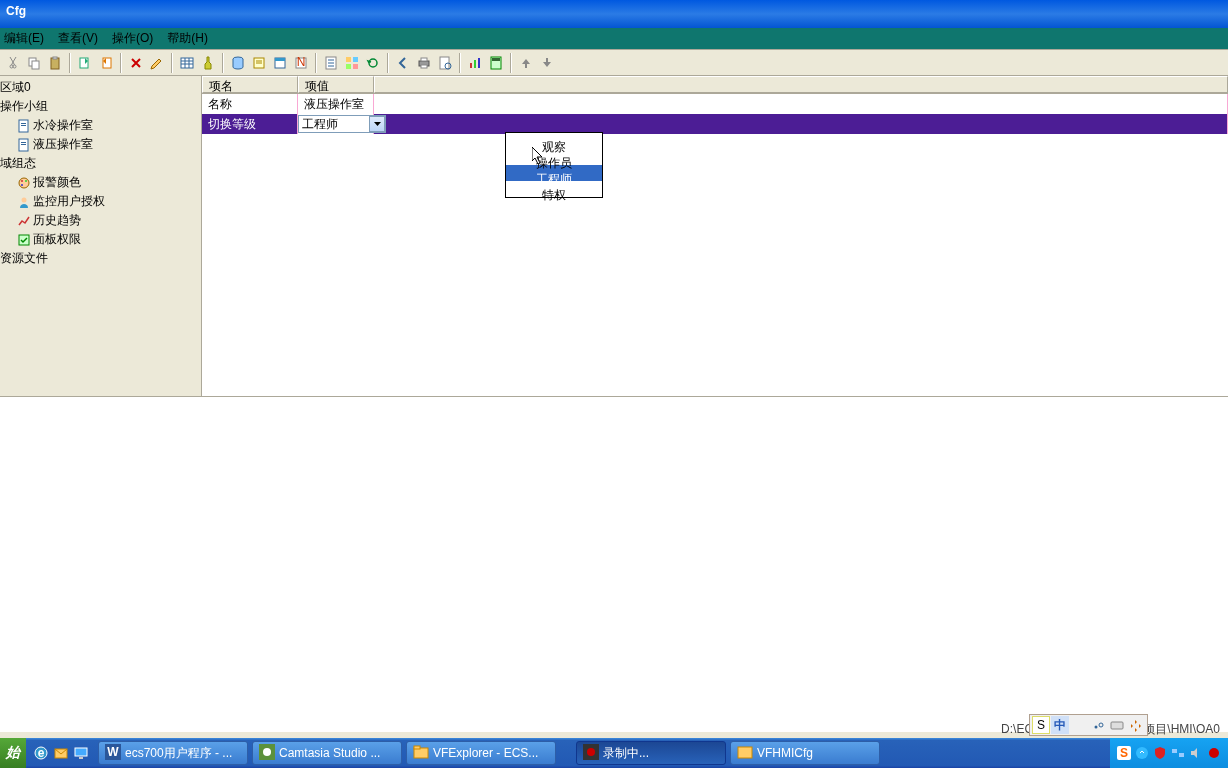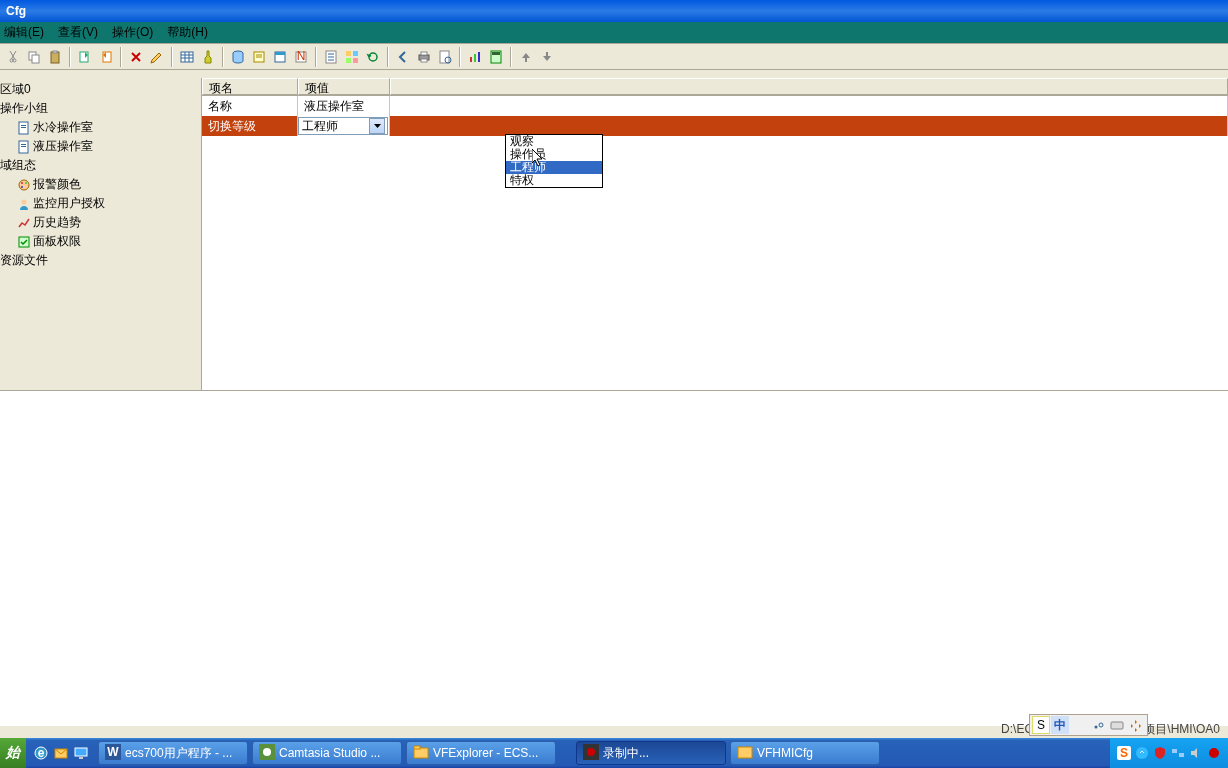--- a/index.html
+++ b/index.html
@@ -1,50 +1,50 @@
 <!DOCTYPE html>
 <html><head>
 <meta charset="utf-8">
 <style>
 * { margin: 0; padding: 0; box-sizing: border-box; font-family: "SimSun", "Microsoft YaHei", sans-serif; font-size: 12px; }
 body { width: 1228px; height: 768px; background: #ece9d8; overflow: hidden; }
 
-.titlebar { height: 22px; background: linear-gradient(to bottom, #0058e0, #2b7be5, #0355d3); color: #fff; font-weight: bold; padding: 3px 6px; line-height: 16px; }
+.titlebar { height: 28px; background: linear-gradient(to bottom, #0058e0, #2b7be5, #0355d3); color: #fff; font-weight: bold; padding: 3px 6px; line-height: 16px; }
 
 .menubar { height: 22px; background: #0f766e; border-bottom: 1px solid #aca899; display: flex; align-items: center; padding: 0 4px; gap: 14px; }
 .menubar span { cursor: default; }
 
 .toolbar { height: 26px; background: #ece9d8; border-bottom: 1px solid #aca899; display: flex; align-items: center; padding: 2px 4px; gap: 3px; }
 .tool-sep { width: 2px; height: 20px; border-left: 1px solid #aca899; border-right: 1px solid #fff; margin: 0 2px; }
 .tool-btn { width: 18px; height: 18px; display: inline-flex; align-items: center; justify-content: center; cursor: pointer; }
 .tool-btn svg { width: 16px; height: 16px; }
 
 .workspace { display: flex; height: 320px; }
-.tree { width: 202px; background: #ece9d8; border-right: 1px solid #aca899; padding: 2px 0; overflow: hidden; margin-top: 8px; }
+.tree { width: 202px; background: #ece9d8; border-right: 1px solid #aca899; padding: 2px 0; overflow: hidden; }
 .tree-node { padding: 1px 4px 1px 0; display: flex; align-items: center; gap: 2px; white-space: nowrap; cursor: default; }
 .tree-node.indent1 { padding-left: 17px; }
 .tree-icon { width: 14px; height: 14px; display: inline-flex; align-items: center; justify-content: center; }
 
-.grid { flex: 1; background: #fff; position: relative; margin-top: 8px; }
+.grid { flex: 1; background: #fff; position: relative; }
 .grid-header { display: flex; height: 18px; border-bottom: 1px solid #aca899; }
 .grid-header-cell { background: #ece9d8; border: 1px solid #fff; border-right: 1px solid #aca899; border-bottom: 1px solid #aca899; padding: 1px 6px; }
 .col1 { width: 96px; }
-.col2 { width: 92px; }
+.col2 { width: 76px; }
 .col3 { flex: 1; }
 
 .grid-row { display: flex; height: 20px; }
-.grid-row.selected { background: #c2410c; color: #fff; }
+.grid-row.selected { background: #4c1d95; color: #fff; }
 .grid-cell { padding: 2px 6px; border-right: 1px solid #f9a8d4; display: flex; align-items: center; }
 
 .combo { width: 90px; height: 18px; background: #fff; border: 1px solid #7f9db9; display: flex; align-items: center; margin: 0; position: relative; }
 .combo input { border: 0; width: 70px; font-size: 12px; padding: 0 3px; outline: none; }
 .combo-btn { width: 16px; height: 16px; background: linear-gradient(#e0eafc, #bcd4f6); border: 1px solid #7f9db9; display: flex; align-items: center; justify-content: center; }
 
 .dropdown-list { position: absolute; left: 303px; top: 56px; width: 98px; background: #fff; border: 1px solid #000; z-index: 10; }
-.dropdown-item { padding: 0 4px; height: 13px; line-height: 13px; cursor: default; }
+.dropdown-item { padding: 8px 4px; height: 13px; line-height: 13px; cursor: default; text-align: center; }
 .dropdown-item.hover { background: #316ac5; color: #fff; }
 
 .cursor-arrow { position: absolute; left: 330px; top: 71px; z-index: 20; pointer-events: none; }
 
 .lower { height: 336px; background: #fff; border-top: 1px solid #aca899; }
 
 .statusbar { position: absolute; bottom: 30px; right: 4px; height: 18px; color: #444; padding: 0 4px; font-size: 11px; display: flex; align-items: center; }
 
 .taskbar { position: absolute; bottom: 0; left: 0; right: 0; height: 30px; background: linear-gradient(to bottom, #3c8cde 0%, #2862b9 8%, #2259b4 92%, #1941a5 100%); display: flex; align-items: center; }
 .start-btn { height: 30px; width: 26px; background: linear-gradient(to bottom, #55a838, #377e22); display: flex; align-items: center; justify-content: center; color: #fff; font-weight: bold; font-style: italic; font-size: 14px; }

